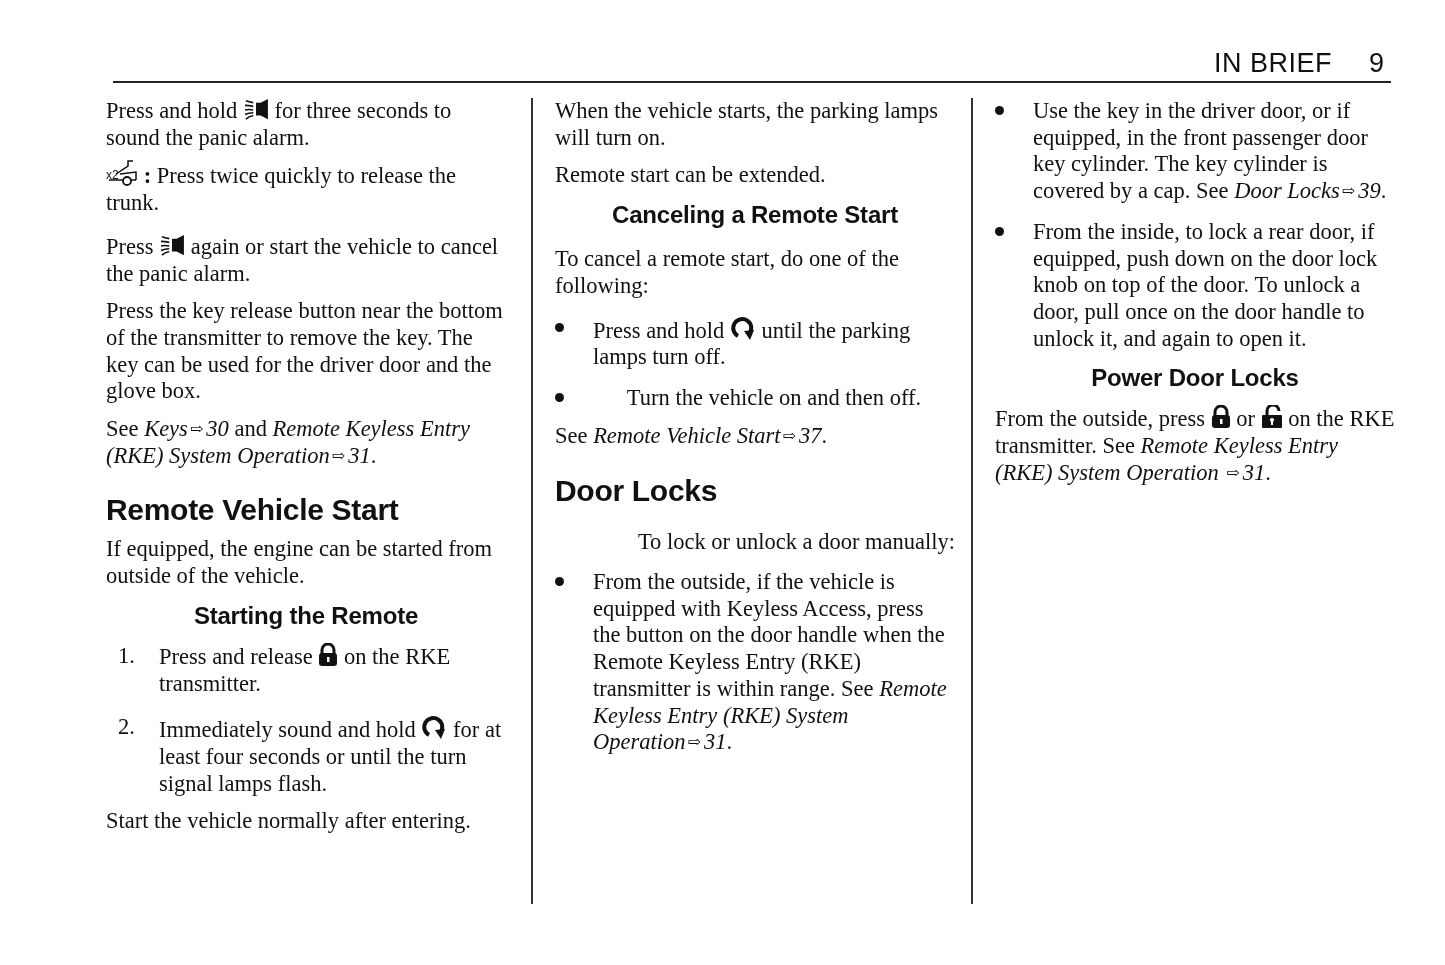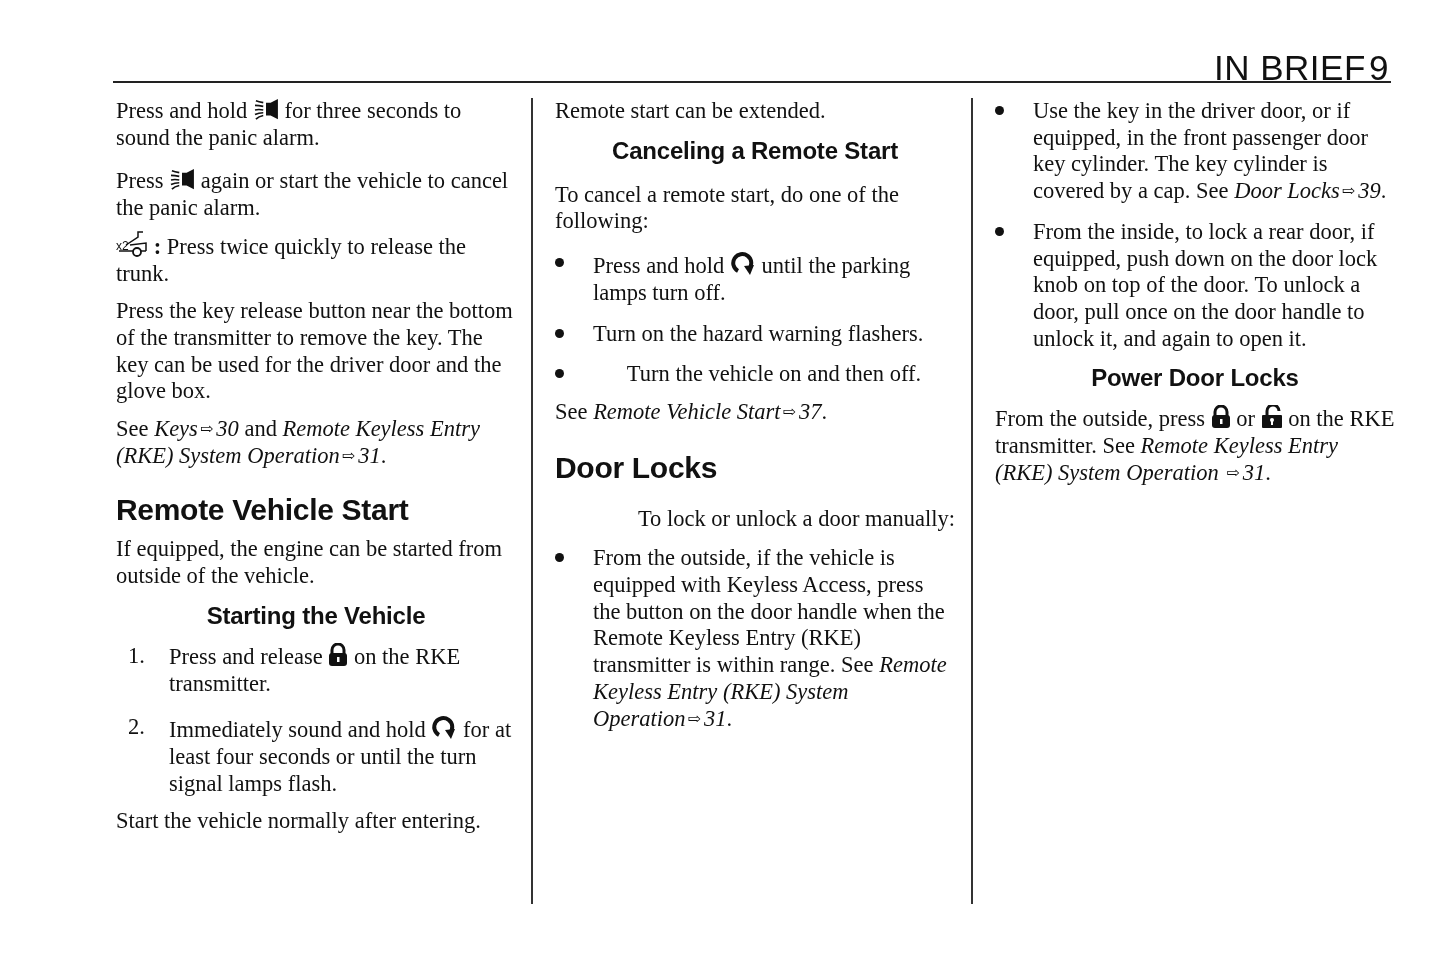--- a/index.html
+++ b/index.html
@@ -1,31 +1,31 @@
 <!DOCTYPE html>
 <html><head>
 <meta charset="utf-8">
 <style>
   html, body { margin: 0; padding: 0; background: #ffffff; }
   body { width: 1445px; height: 965px; position: relative; overflow: hidden; color: #111; }
 
   .running-header {
     position: absolute; left: 1214px; top: 48px;
-    font-family: "Liberation Sans", sans-serif; font-size: 35px; letter-spacing: 0.5px;
+    font-family: "Liberation Sans", sans-serif; font-size: 27px; letter-spacing: 0.5px;
     color: #111; white-space: nowrap;
   }
   .running-header .page-num { position: absolute; left: 155px; top: 0; }
   .header-rule { position: absolute; left: 113px; top: 81px; width: 1278px; height: 2px; background: #222; }
 
   .divider { position: absolute; top: 98px; width: 2px; height: 806px; background: #333; }
   .divider.d1 { left: 531px; }
   .divider.d2 { left: 971px; }
 
   .col { position: absolute; top: 98px; }
-  .col1 { left: 116px; width: 400px; }
+  .col1 { left: 106px; width: 400px; }
   .col2 { left: 555px; width: 400px; }
   .col3 { left: 995px; width: 400px; }
 
   p, .item {
     font-family: "Liberation Serif", "DejaVu Serif", serif;
     font-size: 22.5px; line-height: 26.7px; margin: 0; color: #111;
   }
   p { margin-bottom: 11px; }
   em { font-style: italic; }
 
@@ -94,44 +94,44 @@
 </svg>
 
 <div class="col col1">
   <p>
     <span>Press and hold</span>
     <svg class="icon" width="26" height="22">
         <use href="#sym-panic"></use>
       </svg>
     <span>for three seconds to sound the panic alarm.</span>
   </p>
+  <p style="margin-top:-2px;">
+    <svg class="icon" width="32" height="26">
+        <use href="#sym-trunk"></use>
+      </svg>
+    <b>:</b>
+    <span>Press twice quickly to release the trunk.</span>
+  </p>
   <p style="margin-top:17px;">
     <span>Press</span>
     <svg class="icon" width="26" height="22">
         <use href="#sym-panic"></use>
       </svg>
     <span>again or start the vehicle to cancel the panic alarm.</span>
   </p>
-  <p style="margin-top:-2px;">
-    <svg class="icon" width="32" height="26">
-        <use href="#sym-trunk"></use>
-      </svg>
-    <b>:</b>
-    <span>Press twice quickly to release the trunk.</span>
-  </p>
   <p>Press the key release button near the bottom of the transmitter to remove the key. The key can be used for the driver door and the glove box.</p>
   <p>
     <span>See</span>
     <em>Keys</em><span class="arrow-ref">⇨</span><em>30</em>
     <span>and</span>
     <em>Remote Keyless Entry (RKE) System Operation</em><span class="arrow-ref">⇨</span><em>31</em><span>.</span>
   </p>
   <h1 style="margin-top:23px;">Remote Vehicle Start</h1>
   <p style="margin-top:8px;">If equipped, the engine can be started from outside of the vehicle.</p>
-  <h2 style="margin-bottom:12px;">Starting the Vehicle</h2>
+  <h2 style="margin-bottom:12px;">Starting the Remote</h2>
   <ol class="steps">
     <li class="item">
       <span class="num">1.</span>
       <span>Press and release</span>
       <svg class="icon" width="20" height="24">
           <use href="#sym-lock"></use>
         </svg>
       <span>on the RKE transmitter.</span>
     </li>
     <li class="item" style="margin-top:17px;">
@@ -140,36 +140,33 @@
       <svg class="icon" width="26" height="26">
           <use href="#sym-remote-start"></use>
         </svg>
       <span>for at least four seconds or until the turn signal lamps flash.</span>
     </li>
   </ol>
   <p>Start the vehicle normally after entering.</p>
 </div>
 
 <div class="col col2">
+  <p>When the vehicle starts, the parking lamps will turn on.</p>
   <p>Remote start can be extended.</p>
   <h2 style="margin-bottom:10px;">Canceling a Remote Start</h2>
   <p style="margin-bottom:15px;margin-top:16px;">To cancel a remote start, do one of the following:</p>
   <ul class="bullets">
     <li class="item">
       <span class="dot"></span>
       <span>Press and hold</span>
       <svg class="icon" width="26" height="26">
           <use href="#sym-remote-start"></use>
         </svg>
       <span>until the parking lamps turn off.</span>
     </li>
-    <li class="item" style="margin-top:14px;">
-      <span class="dot"></span>
-      <span>Turn on the hazard warning flashers.</span>
-    </li>
     <li class="item" style="margin-top:14px;text-align:center;">
       <span class="dot"></span>
       <span>Turn the vehicle on and then off.</span>
     </li>
   </ul>
   <p>
     <span>See</span>
     <em>Remote Vehicle Start</em><span class="arrow-ref">⇨</span><em>37</em><span>.</span>
   </p>
   <h1 style="margin-top:24px;">Door Locks</h1>

